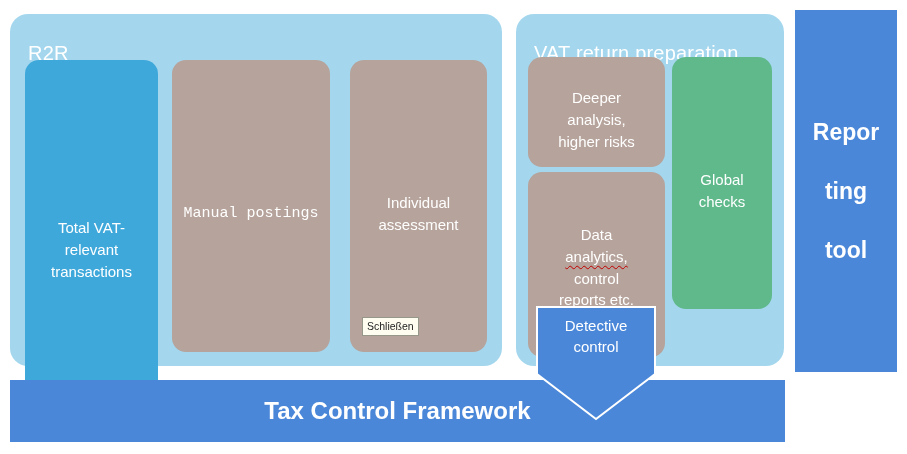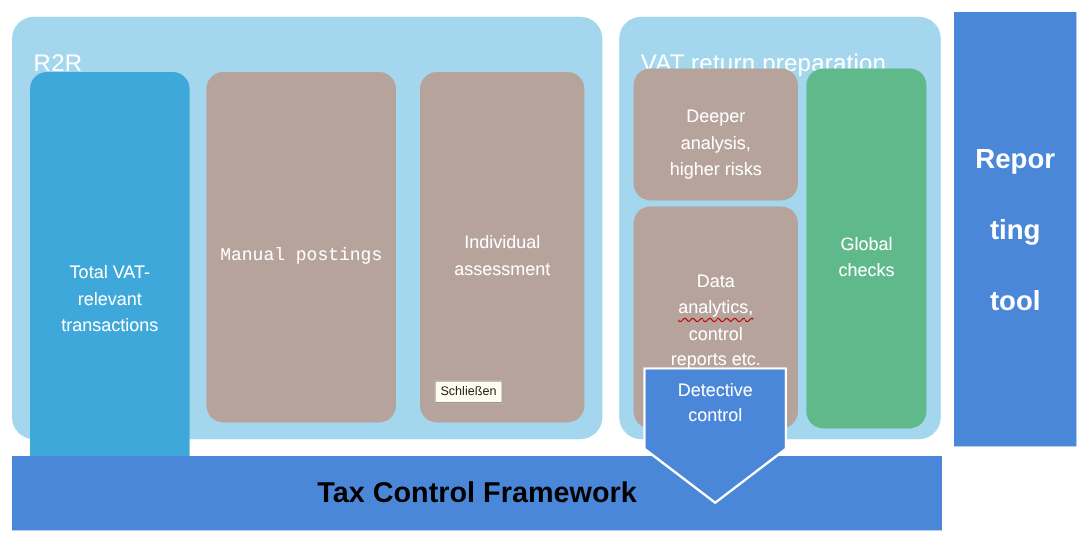--- a/index.html
+++ b/index.html
@@ -36,21 +36,21 @@
   #box-individual     { left:340px; top:46px;  width:137px; height:292px; background:#b6a39b; }
   #box-individual .label { width:95px; }
 
   #box-deeper         { left:12px;  top:43px;  width:137px; height:110px; background:#b6a39b; }
   #box-deeper .label  { width:92px; }
 
   #box-data           { left:12px;  top:158px; width:137px; height:185px; background:#b6a39b;
                         align-items:flex-start; padding-top:36px; }
   #box-data .label    { width:90px; }
 
-  #box-global         { left:156px; top:43px;  width:100px; height:300px; background:#5fb98b; }
+  #box-global         { left:156px; top:43px;  width:100px; height:252px; background:#5fb98b; }
   #box-global .label  { width:70px; }
 
   .squiggle {
     text-decoration: underline;
     text-decoration-style: wavy;
     text-decoration-color:#c00000;
     text-decoration-thickness:1px;
     text-underline-offset:3px;
   }
 
@@ -82,21 +82,21 @@
     color:#ffffff; font-weight:bold; font-size:23px; line-height:35px;
     text-align:center;
     gap:24px;
   }
 
   
   #bottom-bar {
     position:absolute; left:10px; top:380px; width:775px; height:62px;
     background:#4a87d9;
     display:flex; align-items:center; justify-content:center;
-    color:#000000; font-weight:bold; font-size:24px;
+    color:#ffffff; font-weight:bold; font-size:24px;
   }
 </style>
 </head>
 <body>
 
 <div id="canvas">
 
   <div id="r2r-lane" class="lane">
     <div class="lane-title">R2R</div>
 

